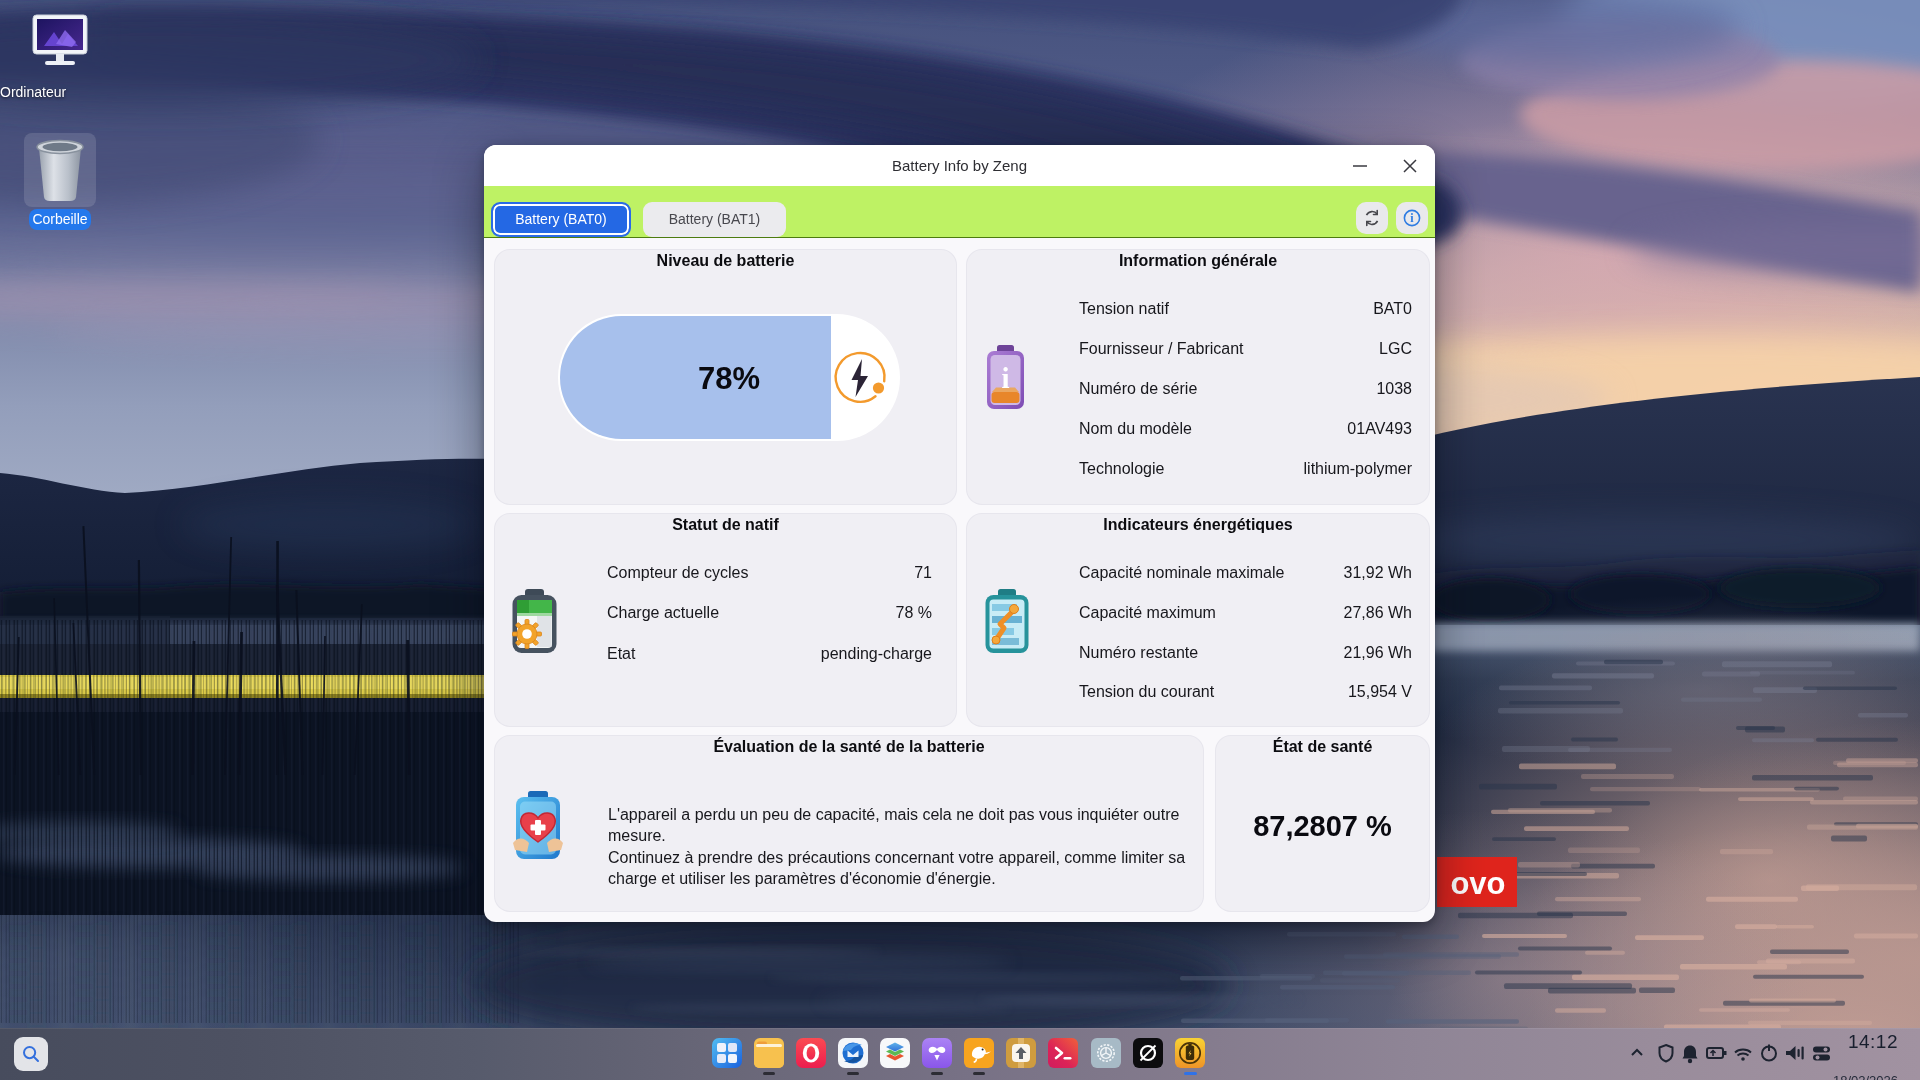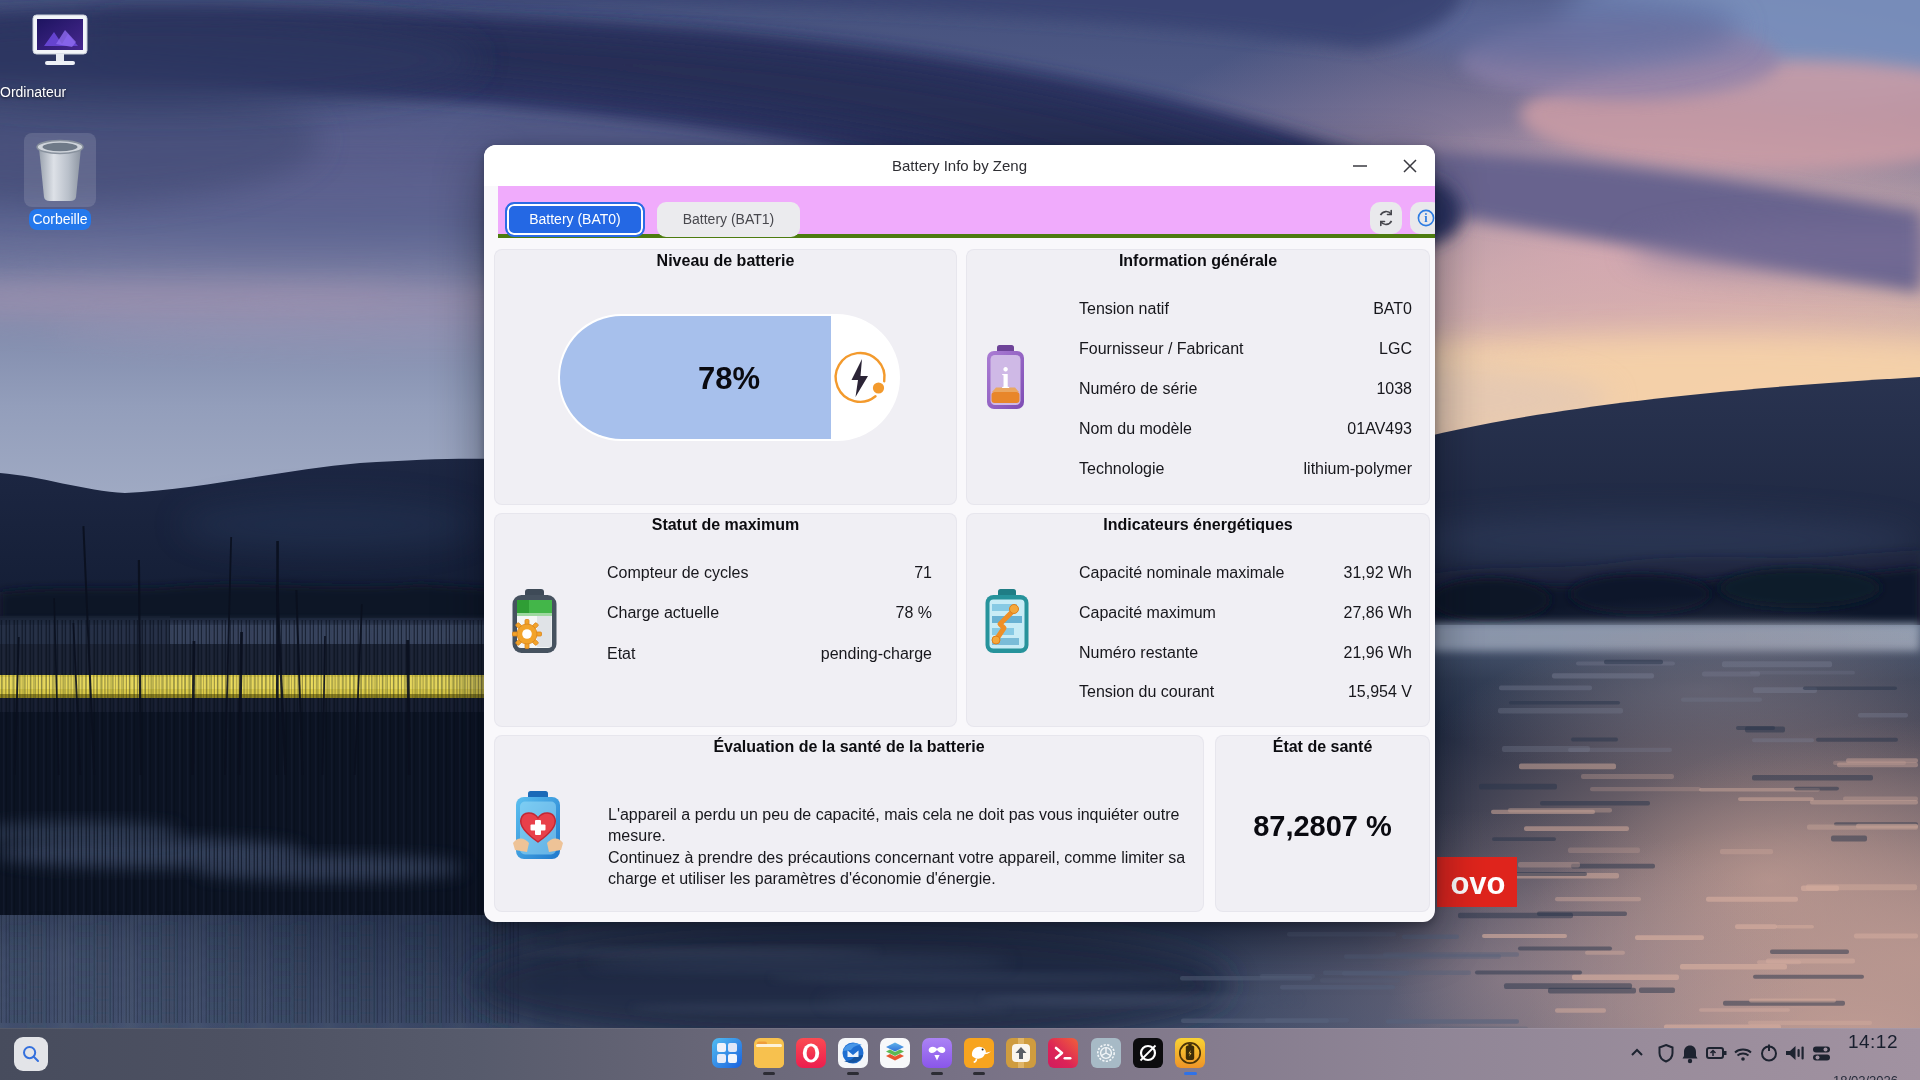--- a/index.html
+++ b/index.html
@@ -6,27 +6,27 @@
 #desk{position:relative;width:1920px;height:1080px;background:#3c4870}
 #wall{position:absolute;left:0;top:0}
 .abs{position:absolute}
 
 .dlabel{position:absolute;color:#fff;font-size:14px;text-align:left;text-shadow:0 1px 3px rgba(0,0,0,.65)}
 
 #win{position:absolute;left:484px;top:145px;width:951px;height:777px;border-radius:12px;overflow:hidden;
  background:#f9f8fb;box-shadow:0 18px 50px rgba(8,12,28,.48),0 3px 10px rgba(0,0,0,.28)}
 #tbar{position:absolute;left:0;top:0;right:0;height:41px;background:#fff}
 #ttl{position:absolute;left:0;right:0;top:12px;text-align:center;font-size:15px;color:#2e2e33}
-#tabbar{position:absolute;left:14px;top:41px;right:0;height:52px;background:#f0abfc;border-bottom:4px solid #4d7c0f}
+#tabbar{position:absolute;left:0;top:41px;right:0;height:52px;background:#bef264;border-bottom:1px solid #4d7c0f}
 .tab1{position:absolute;left:7px;top:16px;width:140px;height:35px;background:#2468e4;border:2px solid #2b6be5;
  box-shadow:inset 0 0 0 2px #fff;border-radius:9px;color:#fff;font-size:14px;text-align:center;line-height:30px}
 .tab2{position:absolute;left:159px;top:16px;width:143px;height:35px;background:#ebebee;border-radius:9px;
  color:#48484e;font-size:14px;text-align:center;line-height:35px}
 .ibtn{position:absolute;top:16px;width:32px;height:32px;background:#e9e9ec;border-radius:10px}
-.card{position:absolute;background:#f0eff4;border-radius:8px;border:1px solid rgba(120,120,150,.07)}
+.card{position:absolute;background:#f0eff4;border-radius:16px;border:1px solid rgba(120,120,150,.07)}
 .ct{position:absolute;left:0;right:0;top:2px;text-align:center;font-size:16px;font-weight:bold;color:#0c0c10}
 .lbl{position:absolute;font-size:16px;color:#17171c;height:18px;line-height:18px}
 .val{position:absolute;font-size:16px;color:#17171c;height:18px;line-height:18px;text-align:right}
 
 #bar{position:absolute;left:0;top:1028px;width:1920px;height:52px;
  background:linear-gradient(90deg,#474c5d 0%,#4d5162 12%,#575b6c 25%,#696778 38%,#777185 50%,#847b8d 62%,#8f8596 74%,#998c9b 86%,#a192a1 100%);
  border-top:1px solid rgba(255,255,255,.07)}
 .dash{position:absolute;top:1072px;width:12px;height:3px;border-radius:1.5px;background:#2c2c34}
 #clock{position:absolute;right:22px;top:1031px;width:110px;text-align:right;color:#181f2e}
 #clk1{font-size:19px;letter-spacing:.5px}
@@ -390,21 +390,21 @@
           </defs>
 <rect x="11" y="1" width="17" height="9" rx="2.5" fill="#6e4398"></rect>
 <rect x="1" y="7" width="37" height="58" rx="7" fill="url(#gpv)"></rect>
 <rect x="4.5" y="11" width="30" height="50" rx="4.5" fill="#cfb9e6"></rect>
 <rect x="5.5" y="48" width="28" height="11" rx="3" fill="#e8862a"></rect>
 <path d="M6,48 h27 l-4,-4.5 h-19 Z" fill="#f0a340" opacity=".8"></path>
 <text x="19.5" y="44" font-size="29" font-weight="bold" fill="#fff" text-anchor="middle" font-family="Liberation Serif,serif">i</text>
 </svg>
       </div>
       <div class="card" style="left:10px;top:368px;width:463px;height:214px">
-        <div class="ct">Statut de maximum</div>
+        <div class="ct">Statut de natif</div>
         <div class="lbl" style="left:112px;top:50px">Compteur de cycles</div>
         <div class="val" style="right:24px;top:50px;left:112px">71</div>
         <div class="lbl" style="left:112px;top:90px">Charge actuelle</div>
         <div class="val" style="right:24px;top:90px;left:112px">78&nbsp;%</div>
         <div class="lbl" style="left:112px;top:131px">Etat</div>
         <div class="val" style="right:24px;top:131px;left:112px">pending-charge</div>
         <svg class="abs" style="left:16px;top:74px" width="47" height="66" viewBox="0 0 47 66">
 <rect x="14" y="1" width="19" height="9" rx="3" fill="#3e4a57"></rect>
 <rect x="1.5" y="7" width="44" height="58" rx="9" fill="#46525f"></rect>
 <rect x="6" y="12" width="35" height="48" rx="4" fill="#f4f6f6"></rect>

